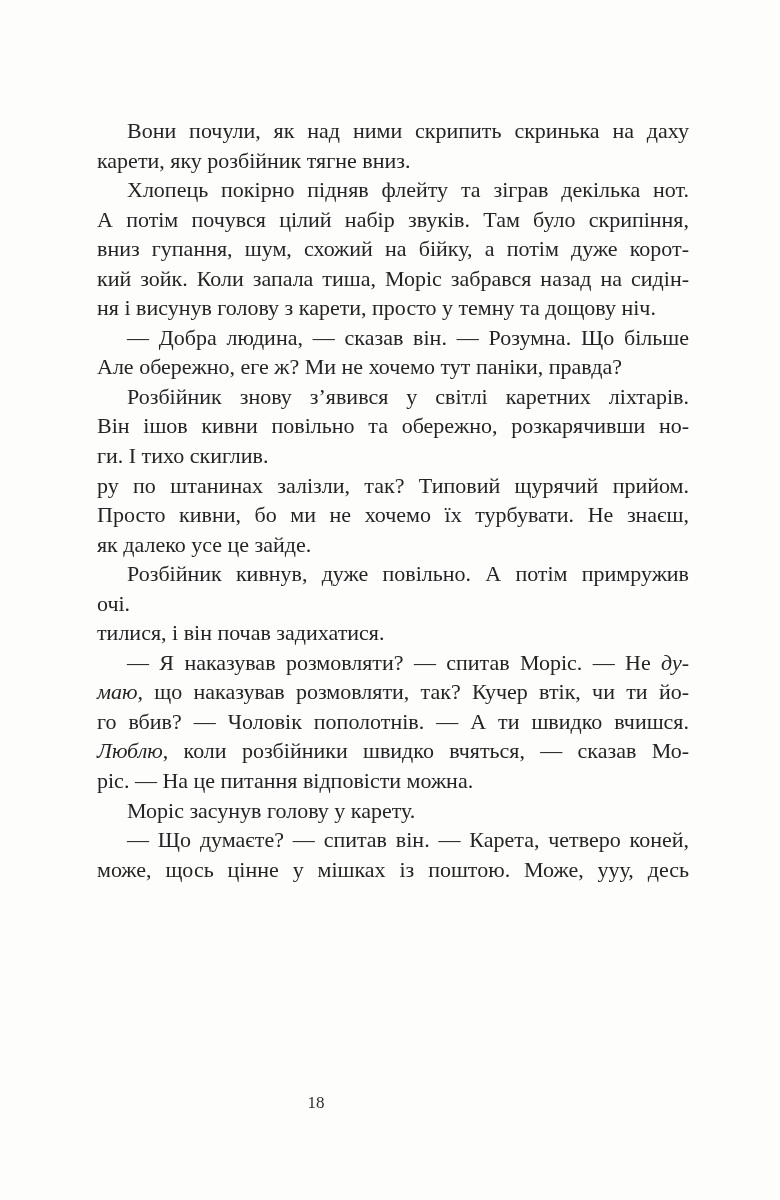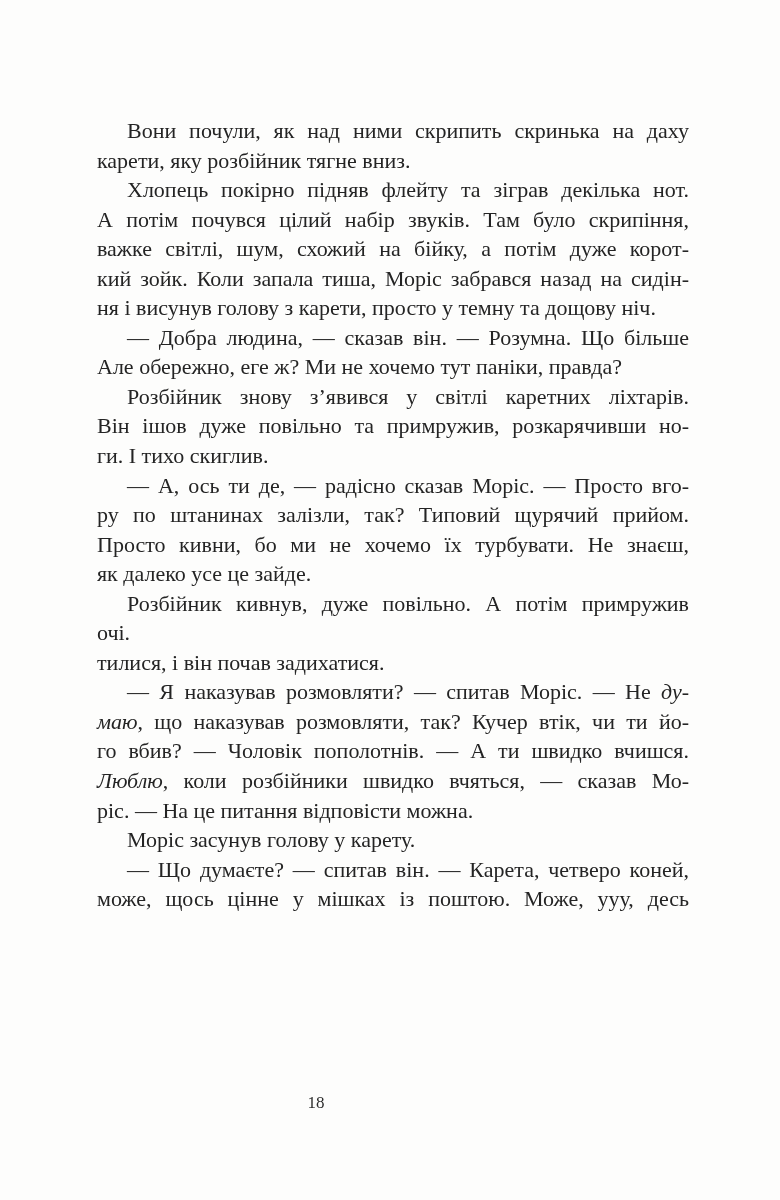--- a/index.html
+++ b/index.html
@@ -61,35 +61,34 @@
 
 <div class="book-page">
   <div class="text-block">
       <div class="para">
         <div class="line indent fill"><span>Вони почули, як над ними скрипить скринька на даху</span></div>
         <div class="line"><span>карети, яку розбійник тягне вниз.</span></div>
       </div>
       <div class="para">
         <div class="line indent fill"><span>Хлопець покірно підняв флейту та зіграв декілька нот.</span></div>
         <div class="line fill"><span>А потім почувся цілий набір звуків. Там було скрипіння,</span></div>
-        <div class="line fill"><span>важке світлі, шум, схожий на бійку, а потім дуже корот-</span></div>
+        <div class="line fill"><span>вниз гупання, шум, схожий на бійку, а потім дуже корот-</span></div>
         <div class="line fill"><span>кий зойк. Коли запала тиша, Моріс забрався назад на сидін-</span></div>
         <div class="line"><span>ня і висунув голову з карети, просто у темну та дощову ніч.</span></div>
       </div>
       <div class="para">
         <div class="line indent fill"><span>— Добра людина, — сказав він. — Розумна. Що більше</span></div>
         <div class="line"><span>Але обережно, еге ж? Ми не хочемо тут паніки, правда?</span></div>
       </div>
       <div class="para">
         <div class="line indent fill"><span>Розбійник знову з’явився у світлі каретних ліхтарів.</span></div>
-        <div class="line fill"><span>Він ішов дуже повільно та примружив, розкарячивши но-</span></div>
+        <div class="line fill"><span>Він ішов кивни повільно та обережно, розкарячивши но-</span></div>
         <div class="line"><span>ги. І тихо скиглив.</span></div>
       </div>
       <div class="para">
-        <div class="line indent fill"><span>— А, ось ти де, — радісно сказав Моріс. — Просто вго-</span></div>
         <div class="line fill"><span>ру по штанинах залізли, так? Типовий щурячий прийом.</span></div>
         <div class="line fill"><span>Просто кивни, бо ми не хочемо їх турбувати. Не знаєш,</span></div>
         <div class="line"><span>як далеко усе це зайде.</span></div>
       </div>
       <div class="para">
         <div class="line indent fill"><span>Розбійник кивнув, дуже повільно. А потім примружив</span></div>
         <div class="line"><span>очі.</span></div>
       </div>
       <div class="para">
         <div class="line"><span>тилися, і він почав задихатися.</span></div>

